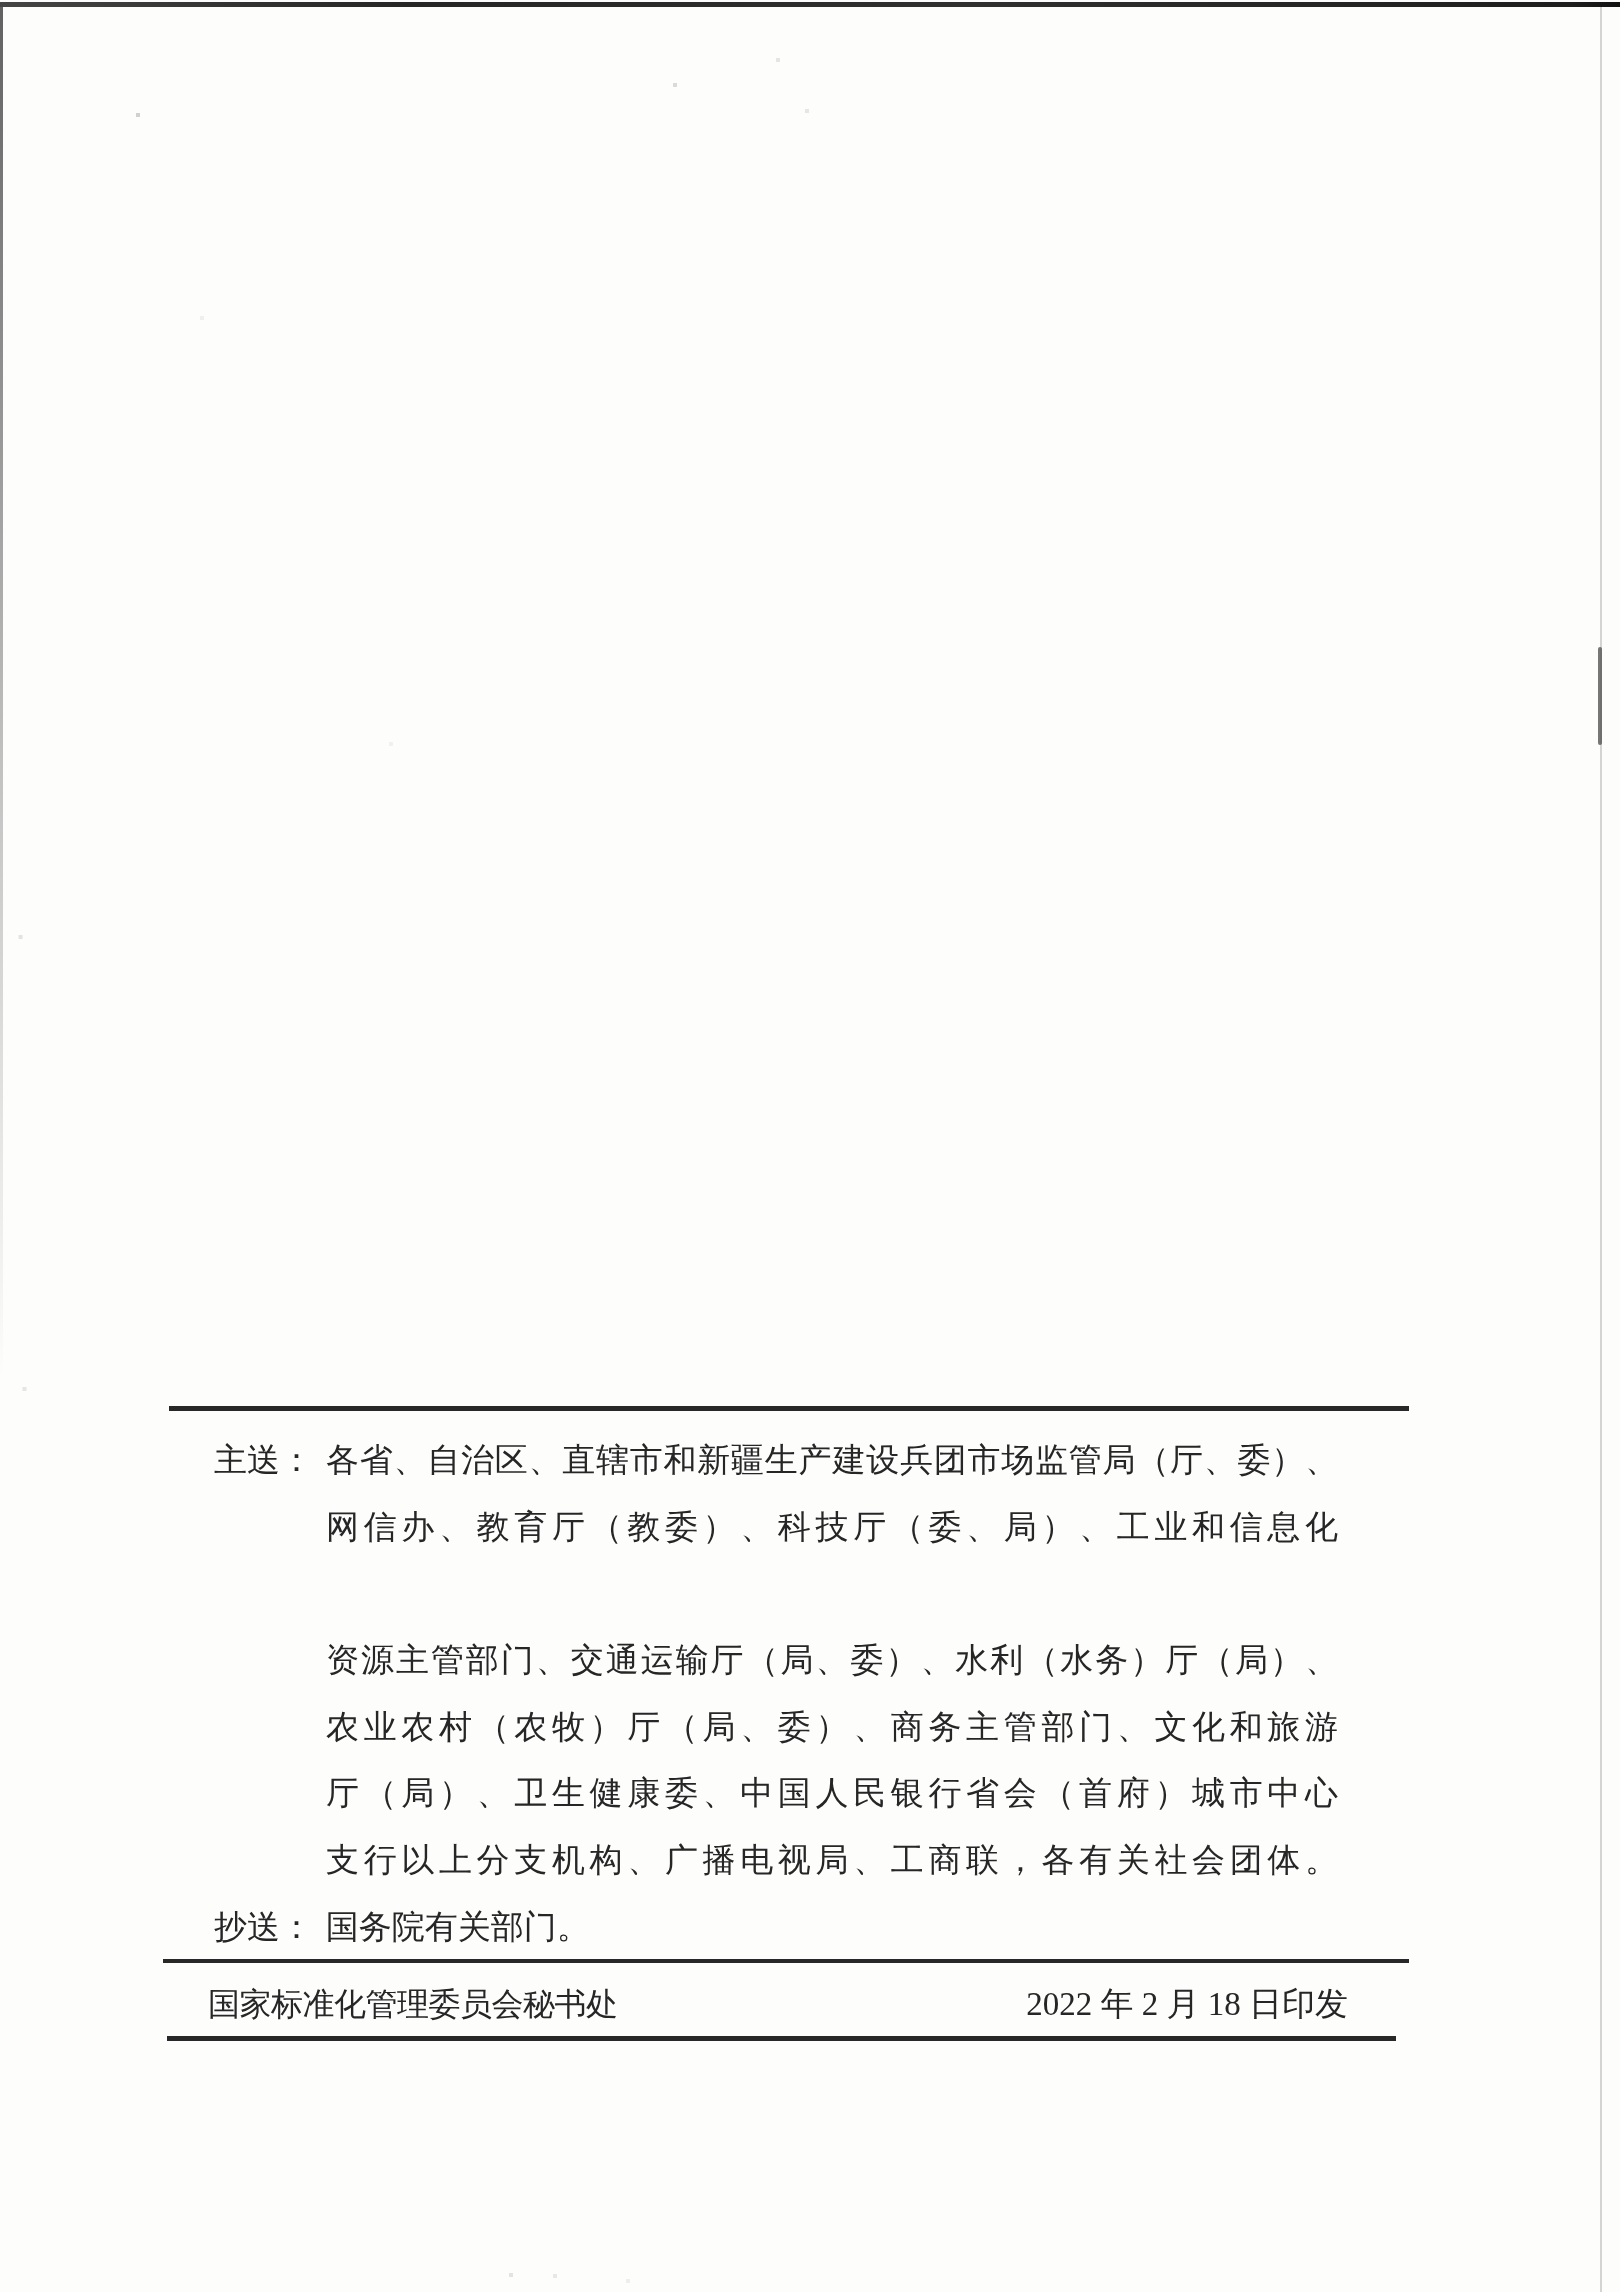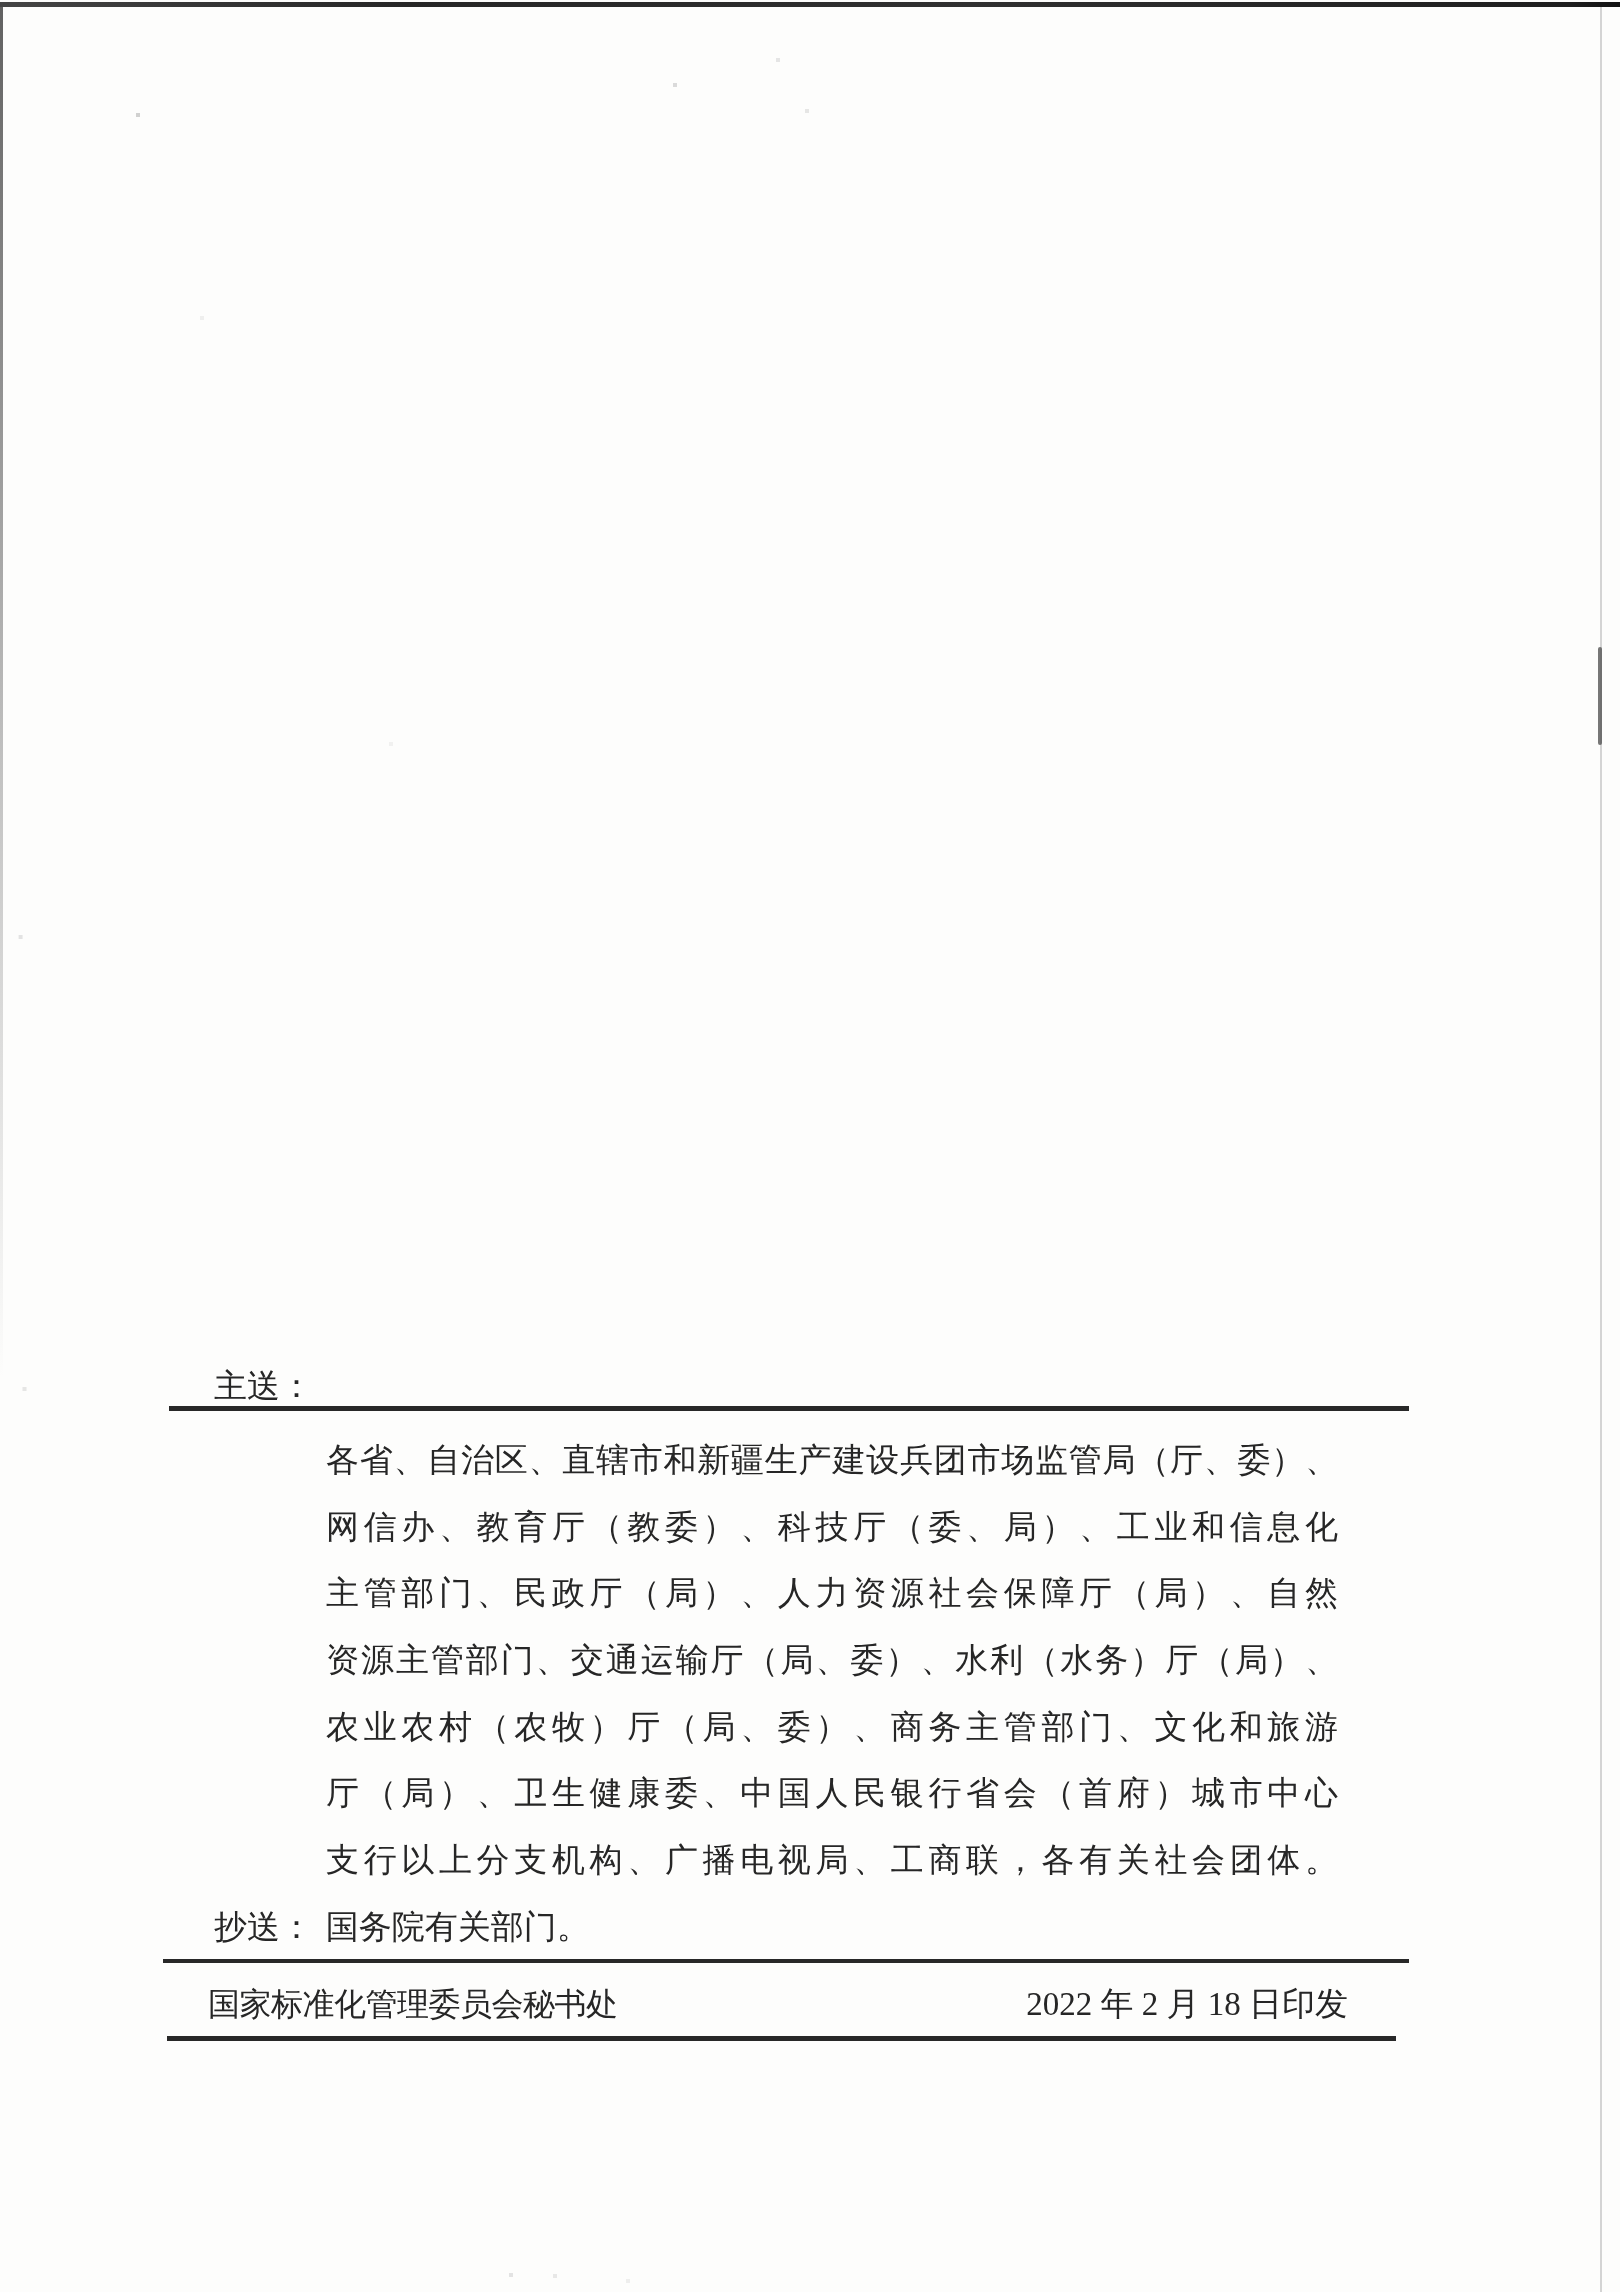--- a/index.html
+++ b/index.html
@@ -48,21 +48,21 @@
 
   
   .rule { position: absolute; background: var(--rule, #282828); }
   .rule-top    { top: 1406px; left: 169px; width: 1240px; height: 4.9px; }
   .rule-middle { top: 1959px; left: 163px; width: 1246px; height: 3.9px; }
   .rule-bottom { top: 2036px; left: 167px; width: 1229px; height: 4.9px; }
 
   
   .doc-text { font-size: 33px; line-height: 67px; white-space: nowrap; }
   .send-label {
-    position: absolute; left: 214px; top: 1353px; height: 67px;
+    position: absolute; left: 214px; top: 1427px; height: 67px;
   }
   .send-line {
     position: absolute; left: 326px; width: 1012px; height: 67px;
     text-align: justify; text-align-last: justify;
   }
   .sl-0 { top: 1427px; } .sl-1 { top: 1494px; } .sl-2 { top: 1560px; }
   .sl-3 { top: 1627px; } .sl-4 { top: 1694px; } .sl-5 { top: 1760px; }
   .sl-6 { top: 1827px; }
   .copy-line { position: absolute; left: 214px; top: 1894px; height: 67px; }
   .copy-line .gap { display: inline-block; width: 12.7px; }
@@ -88,21 +88,20 @@
   <div class="scan-edge-right-dark"></div>
   <div class="scan-specks"></div>
 
   <div class="rule rule-top"></div>
   <div class="rule rule-middle"></div>
   <div class="rule rule-bottom"></div>
 
   <div class="doc-text send-label">主送：</div>
   <div class="doc-text send-line sl-0">各省、自治区、直辖市和新疆生产建设兵团市场监管局（厅、委）、</div>
   <div class="doc-text send-line sl-1">网信办、教育厅（教委）、科技厅（委、局）、工业和信息化</div>
-  <div class="doc-text send-line sl-2">主管部门、民政厅（局）、人力资源社会保障厅（局）、自然</div>
   <div class="doc-text send-line sl-3">资源主管部门、交通运输厅（局、委）、水利（水务）厅（局）、</div>
   <div class="doc-text send-line sl-4">农业农村（农牧）厅（局、委）、商务主管部门、文化和旅游</div>
   <div class="doc-text send-line sl-5">厅（局）、卫生健康委、中国人民银行省会（首府）城市中心</div>
   <div class="doc-text send-line sl-6">支行以上分支机构、广播电视局、工商联，各有关社会团体。</div>
 
   <div class="doc-text copy-line">
     <span>抄送：</span><span class="gap"></span><span>国务院有关部门。</span>
   </div>
 
   <div class="footer-issuer">国家标准化管理委员会秘书处</div>

